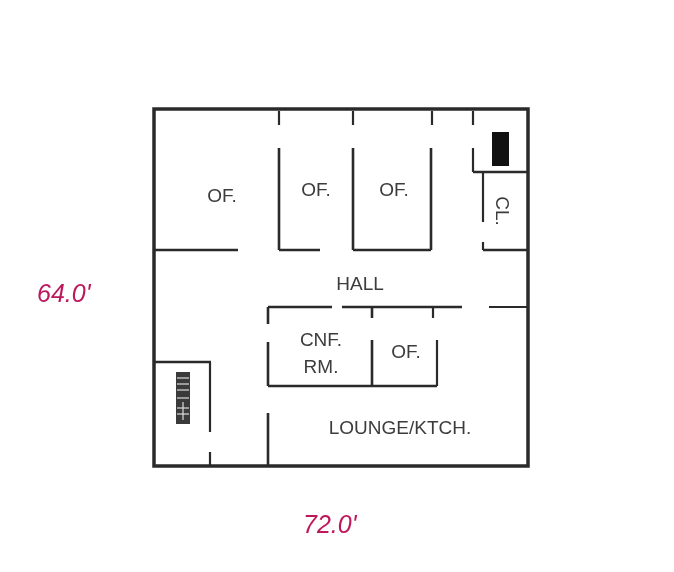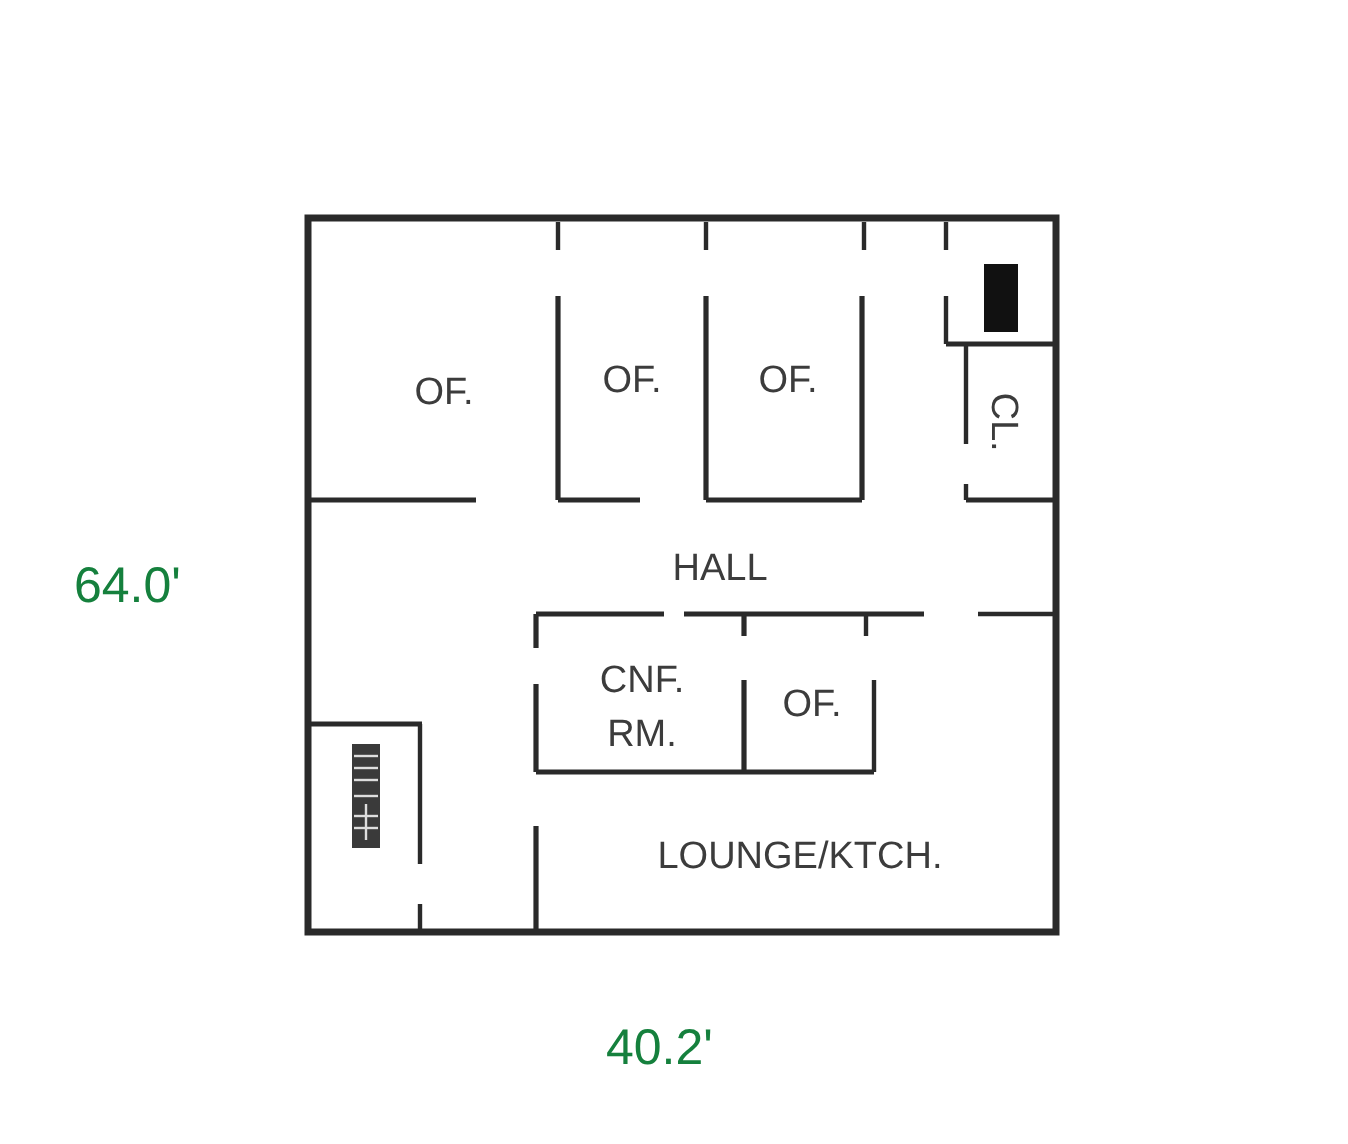--- a/index.html
+++ b/index.html
@@ -1,20 +1,20 @@
 <!DOCTYPE html>
 <html><head>
   <meta charset="utf-8">
   <style>
     html, body { margin: 0; padding: 0; background: #ffffff; }
     body { width: 674px; height: 572px; position: relative; overflow: hidden;
            font-family: "Liberation Sans", sans-serif; }
     #plan { position: absolute; left: 0; top: 0; }
     .dim { position: absolute; font-family: "Liberation Sans", sans-serif;
-           font-size: 25px; color: #15803d; letter-spacing: 0px; }
+           font-size: 25px; color: #be185d; letter-spacing: 0px; font-style: italic; }
     .wall { stroke: #2a2a2a; stroke-linecap: butt; fill: none; }
     .outer { stroke-width: 3.5; }
     .inner { stroke-width: 2.6; }
     .thin  { stroke-width: 2.2; }
     .lbl { font-family: "Liberation Sans", sans-serif; font-size: 19px;
            fill: #3c3c3c; }
   </style>
 </head>
 <body>
 
@@ -95,14 +95,14 @@
     <text x="394" y="196" text-anchor="middle" class="lbl">OF.</text>
     <text x="0" y="0" class="lbl" text-anchor="middle" transform="translate(496,211) rotate(90)">CL.</text>
     <text x="360" y="290" text-anchor="middle" class="lbl">HALL</text>
     <text x="321" y="346" text-anchor="middle" class="lbl">CNF.</text>
     <text x="321" y="373" text-anchor="middle" class="lbl">RM.</text>
     <text x="406" y="358" text-anchor="middle" class="lbl">OF.</text>
     <text x="400" y="434" text-anchor="middle" class="lbl">LOUNGE/KTCH.</text>
   </svg>
 
   <div class="dim" style="left:37px; top:279px;">64.0'</div>
-  <div class="dim" style="left:303px; top:510px;">40.2'</div>
+  <div class="dim" style="left:303px; top:510px;">72.0'</div>
 </div>
 
 </body></html>

